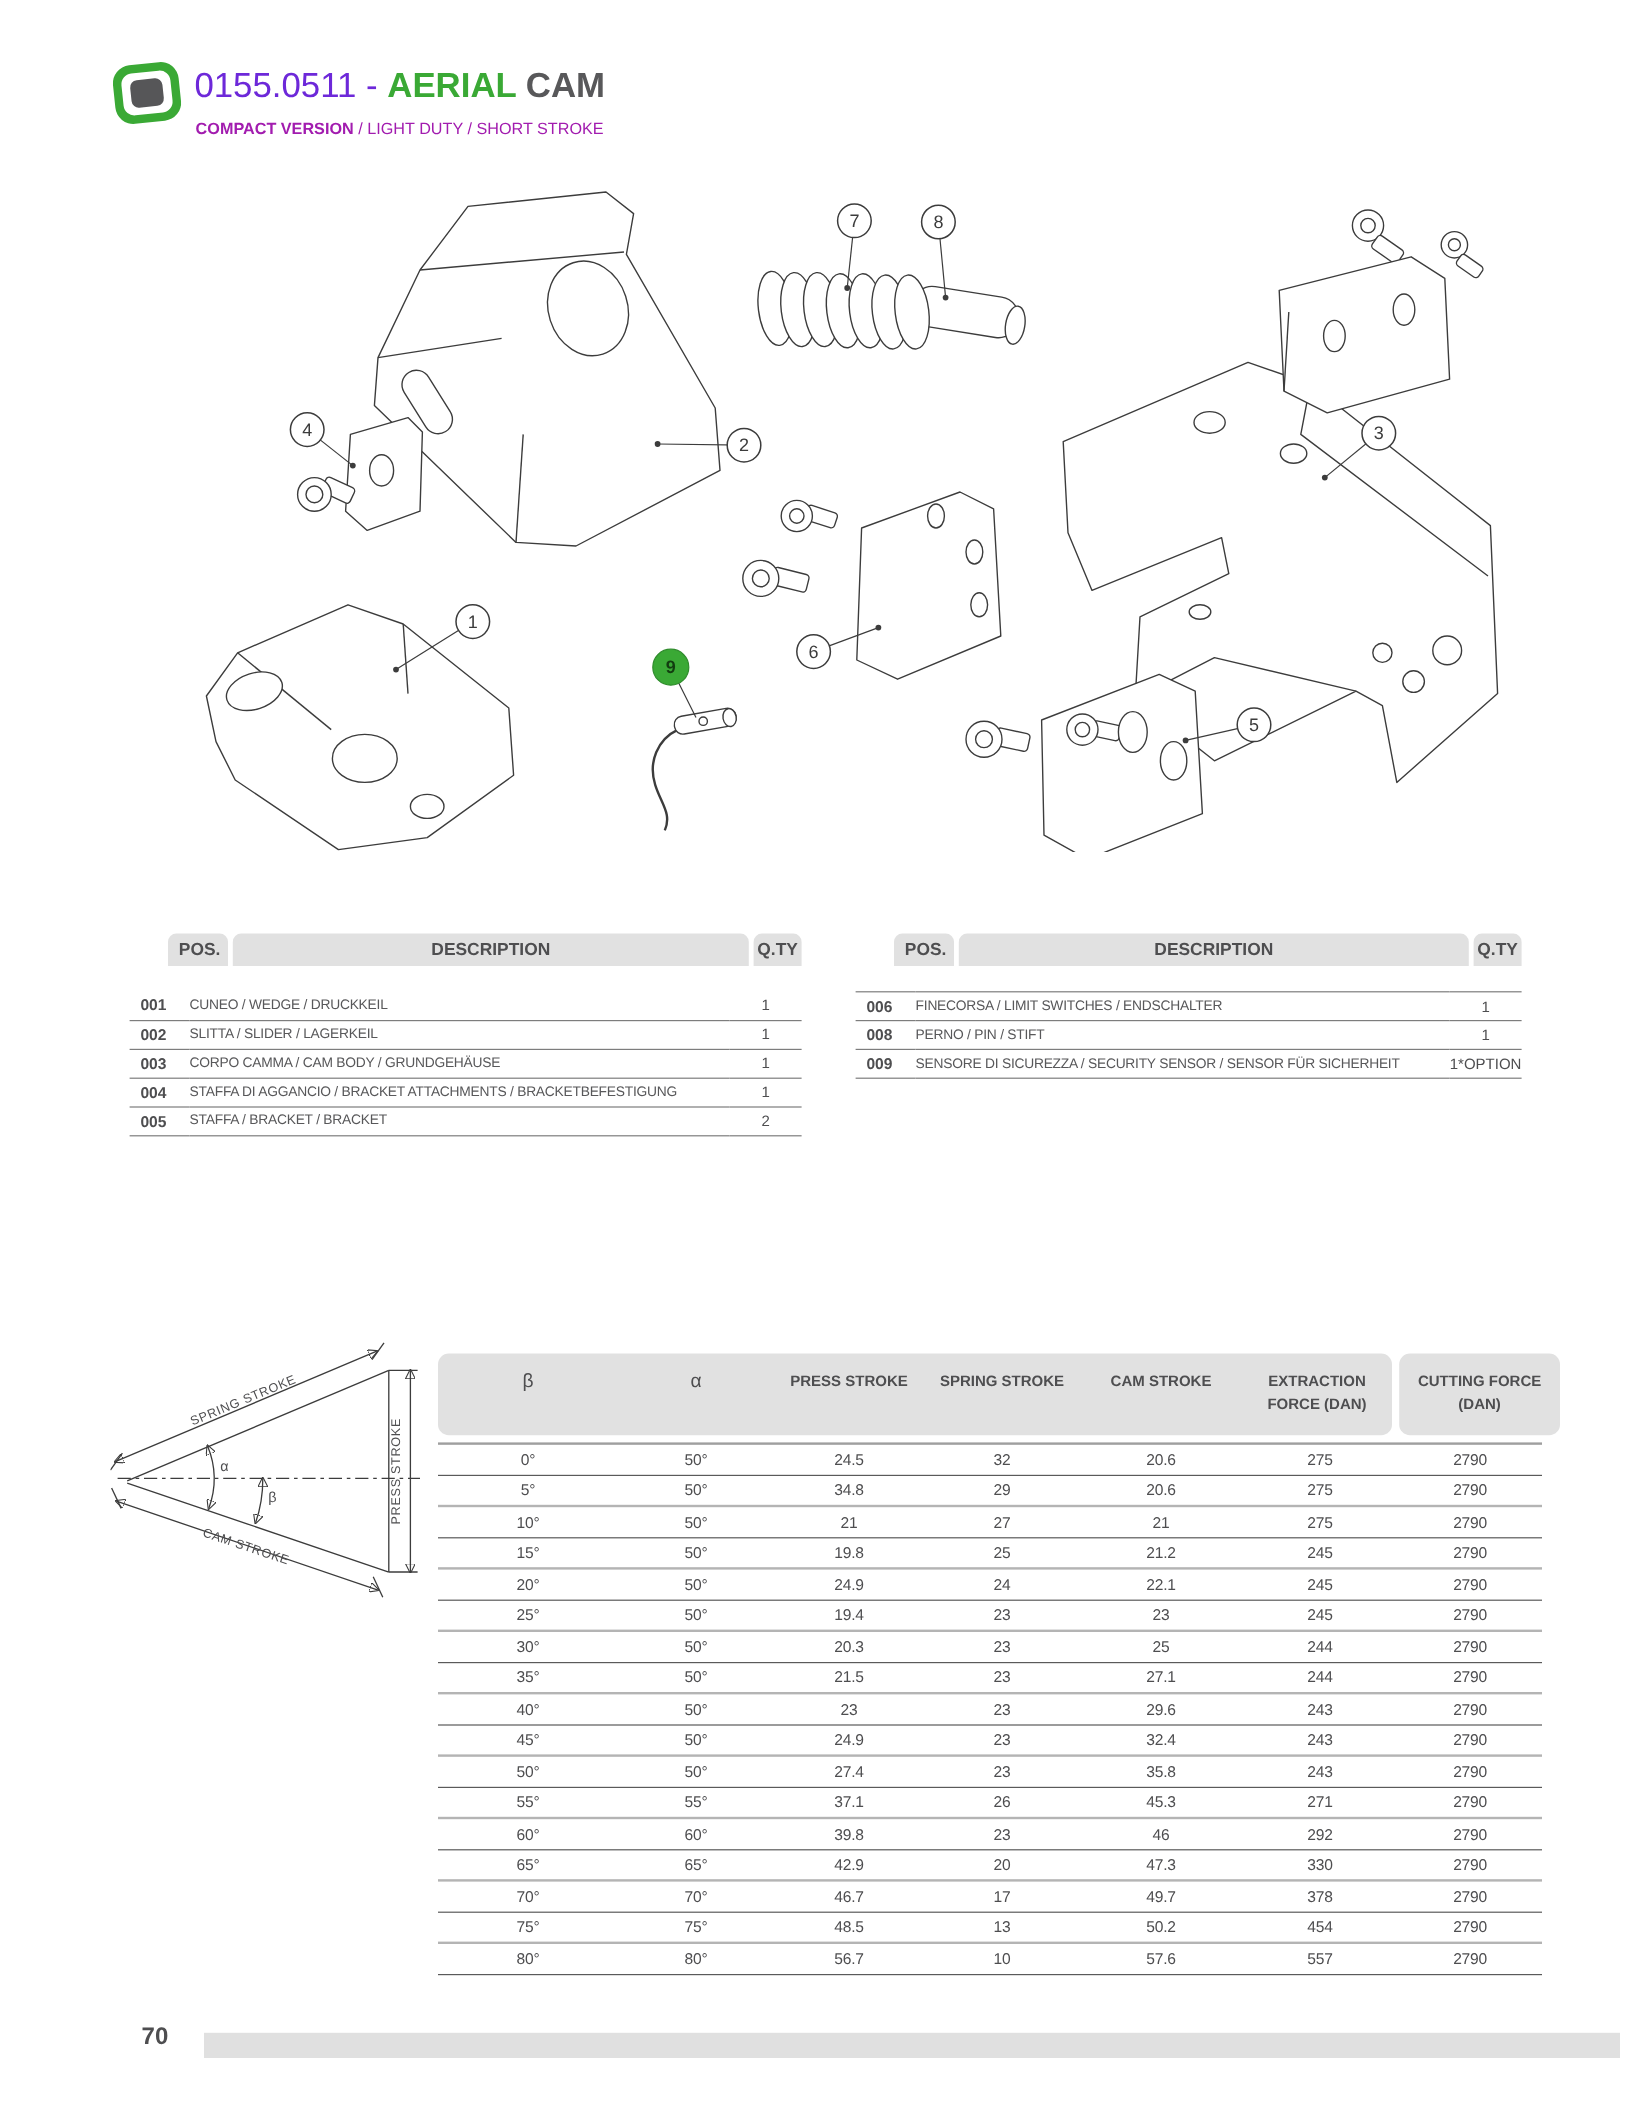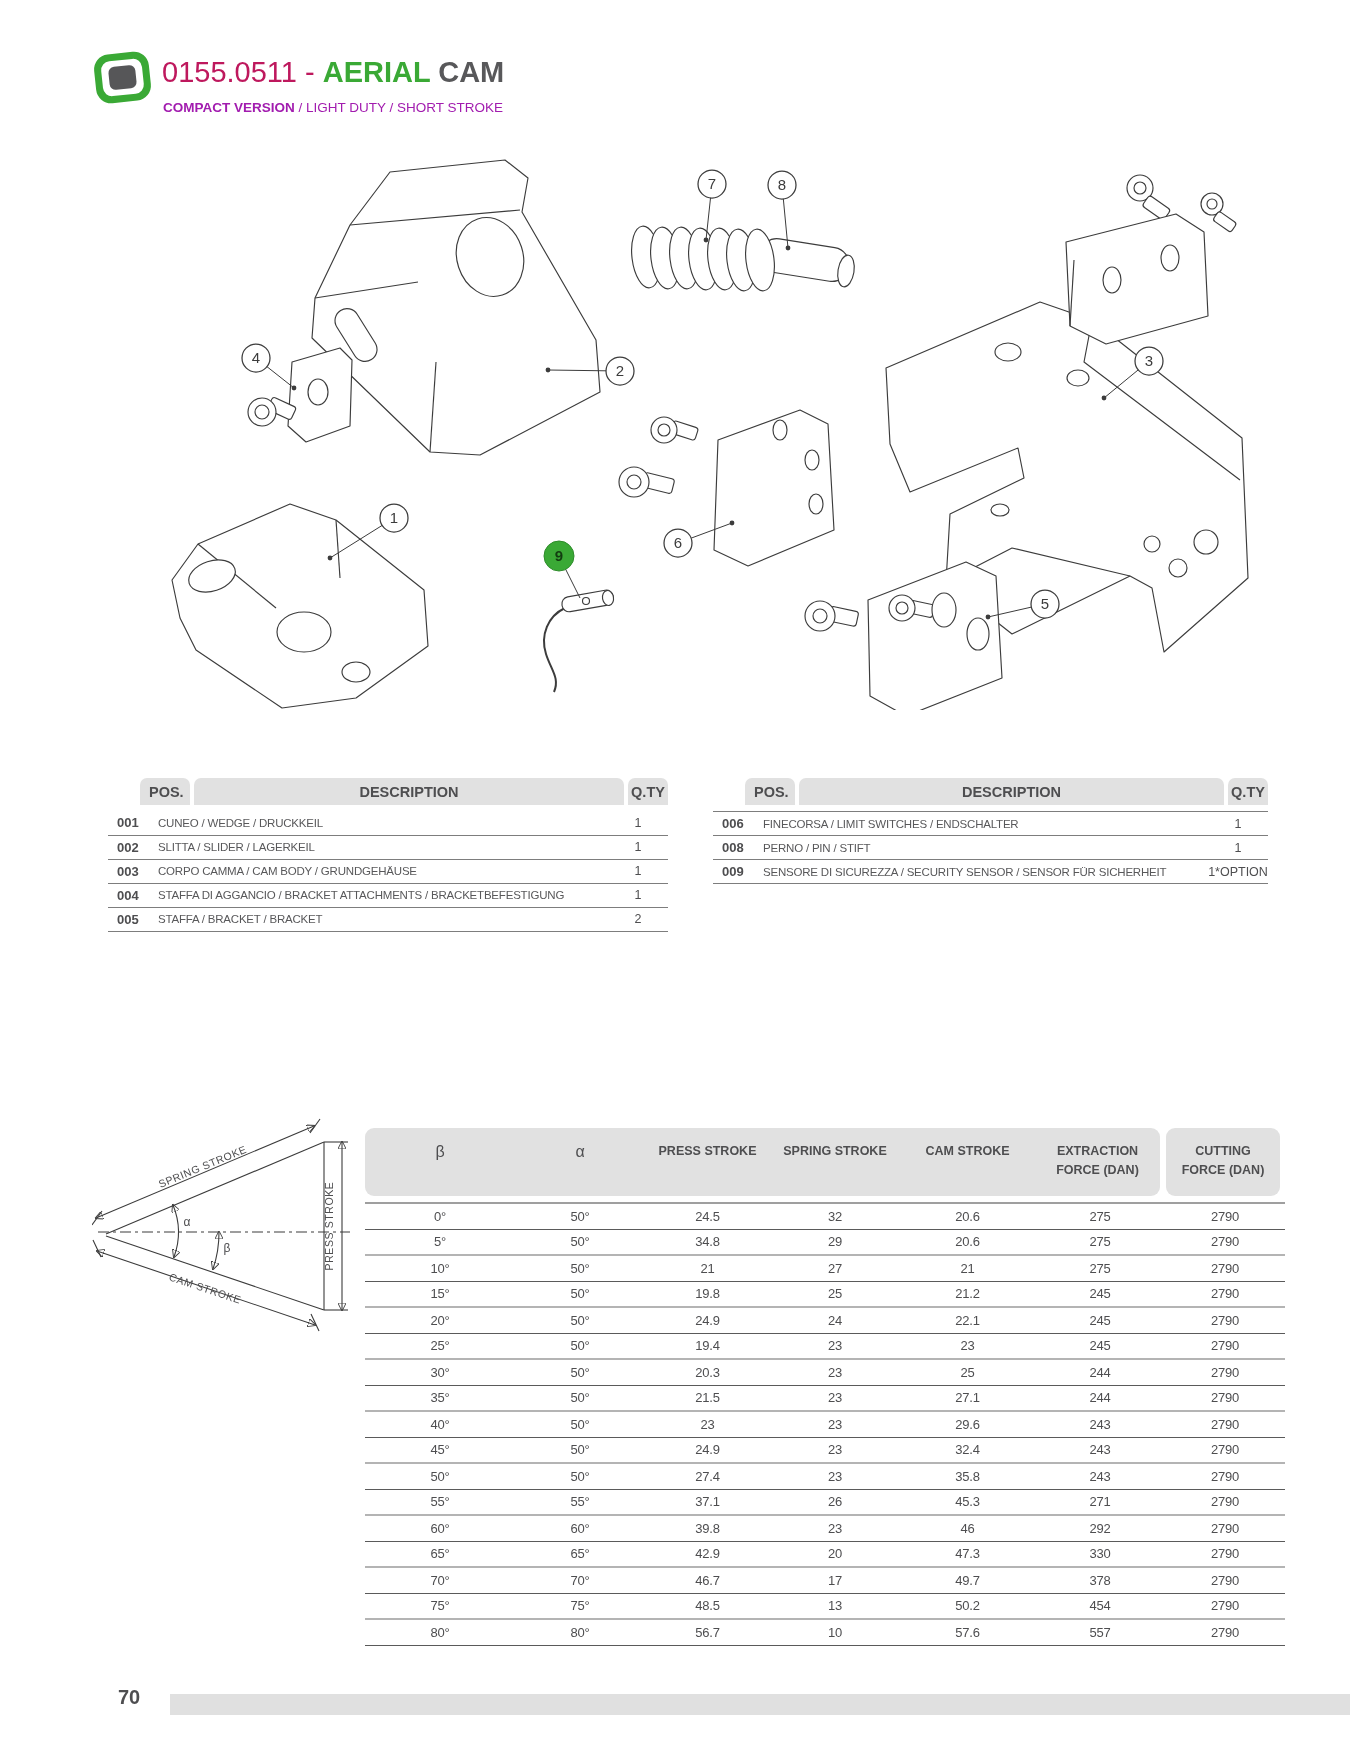--- a/index.html
+++ b/index.html
@@ -8,21 +8,21 @@
           font-family:"Liberation Sans", sans-serif; color:#4e4e50; overflow:hidden; }
 
   
   .logo-outer { position:absolute; left:95px; top:53px; width:55px; height:49px;
                 background:#3aa935; border-radius:15px; transform:rotate(-6deg); }
   .logo-mid   { position:absolute; left:102px; top:60px; width:41px; height:35px;
                 background:#fff; border-radius:9px; transform:rotate(-6deg); }
   .logo-inner { position:absolute; left:109px; top:66px; width:27px; height:23px;
                 background:#565658; border-radius:6px; transform:rotate(-6deg); }
   .title { position:absolute; left:162px; top:56px; font-size:29px; white-space:pre; }
-  .t-code  { color:#be185d; font-weight:400; }
+  .t-code  { color:#6d28d9; font-weight:400; }
   .t-green { color:#3aa935; font-weight:700; }
   .t-dark  { color:#58585a; font-weight:700; }
   .subtitle { position:absolute; left:163px; top:100px; font-size:13.5px; color:#a21caf; white-space:pre; }
   .sub-bold { font-weight:700; }
 
   
   .exploded { position:absolute; left:0; top:130px; width:1359px; height:580px; }
   .exploded path, .exploded rect, .exploded ellipse, .exploded circle
     { fill:#ffffff; stroke:#3c3c3c; stroke-width:1.15; stroke-linejoin:round; }
   .exploded .ldr  { stroke:#3c3c3c; stroke-width:1; }
@@ -37,39 +37,39 @@
   
   .ptable { position:absolute; top:778px; }
   .ptable.left  { left:108px; width:560px; }
   .ptable.right { left:713px; width:555px; }
   .phead { display:flex; gap:4px; height:27px;padding-left:32px; }
   .ph { background:#e1e1e1; border-radius:7px 7px 0 0; font-weight:700; font-size:14.5px;
         color:#4e4e50; display:flex; align-items:center; }
   .ph.pos  { width:50px; padding-left:9px; }
   .ph.desc { flex:1; justify-content:center; }
   .ph.qty  { width:40px; justify-content:center; }
-  table.pbody { width:100%; border-collapse:collapse; margin-top:6px; }
+  table.pbody { width:100%; border-collapse:collapse; margin-top:21px; }
   table.pbody td { height:24px; vertical-align:middle; border-bottom:1.5px solid #7d7d7d; }
   table.pbody td:nth-child(1){ font-weight:700; font-size:13px; padding-left:9px; color:#4e4e50; width:50px; }
   table.pbody td:nth-child(2){ font-size:11.5px; letter-spacing:-0.2px; color:#58585a; }
   table.pbody td:nth-child(3){ text-align:center; font-size:12.5px; width:60px; }
   .ptable.right table.pbody tr:first-child td { border-top:1.5px solid #7d7d7d; }
 
   
   .anglesvg { position:absolute; left:92px; top:1112px; width:262px; height:228px; }
   .anglesvg path, .anglesvg line { fill:none; stroke:#3c3c3c; stroke-width:1.1; }
   .anglesvg .dash { stroke-dasharray:11 4 3 4; }
   .anglesvg text { fill:#4e4e50; font-family:"Liberation Sans",sans-serif;
                    font-size:10.5px; letter-spacing:0.6px; text-anchor:middle; }
   .anglesvg .greek { font-size:12px; letter-spacing:0; }
 
   
   .shead { position:absolute; left:365px; top:1128px; display:flex; gap:6px; }
   .boxa { width:795px; height:68px; background:#e1e1e1; border-radius:9px; display:flex; }
-  .boxb { width:114px; height:68px; background:#e1e1e1; border-radius:9px;
+  .boxb { width:134px; height:68px; background:#e1e1e1; border-radius:9px;
           text-align:center; padding:14px 6px 0 6px; font-weight:700; font-size:12.5px;
           line-height:1.5; color:#4e4e50; }
   .boxa span { display:block; text-align:center; padding-top:14px; font-weight:700;
                font-size:12.5px; line-height:1.5; color:#4e4e50; }
   .boxa .c1 { width:150px; } .boxa .c2 { width:130px; } .boxa .c3 { width:125px; }
   .boxa .c4 { width:130px; } .boxa .c5 { width:135px; } .boxa .c6 { width:125px; padding-top:14px; }
   .boxa .greekh { font-size:16px; font-weight:400; padding-top:12px; }
   table.stable { position:absolute; left:365px; top:1202px; width:920px; border-collapse:collapse; }
   table.stable td { height:26px; text-align:center; font-size:13px; letter-spacing:-0.2px;
                     color:#4e4e50; border-bottom:1px solid #5a5a5a; }

